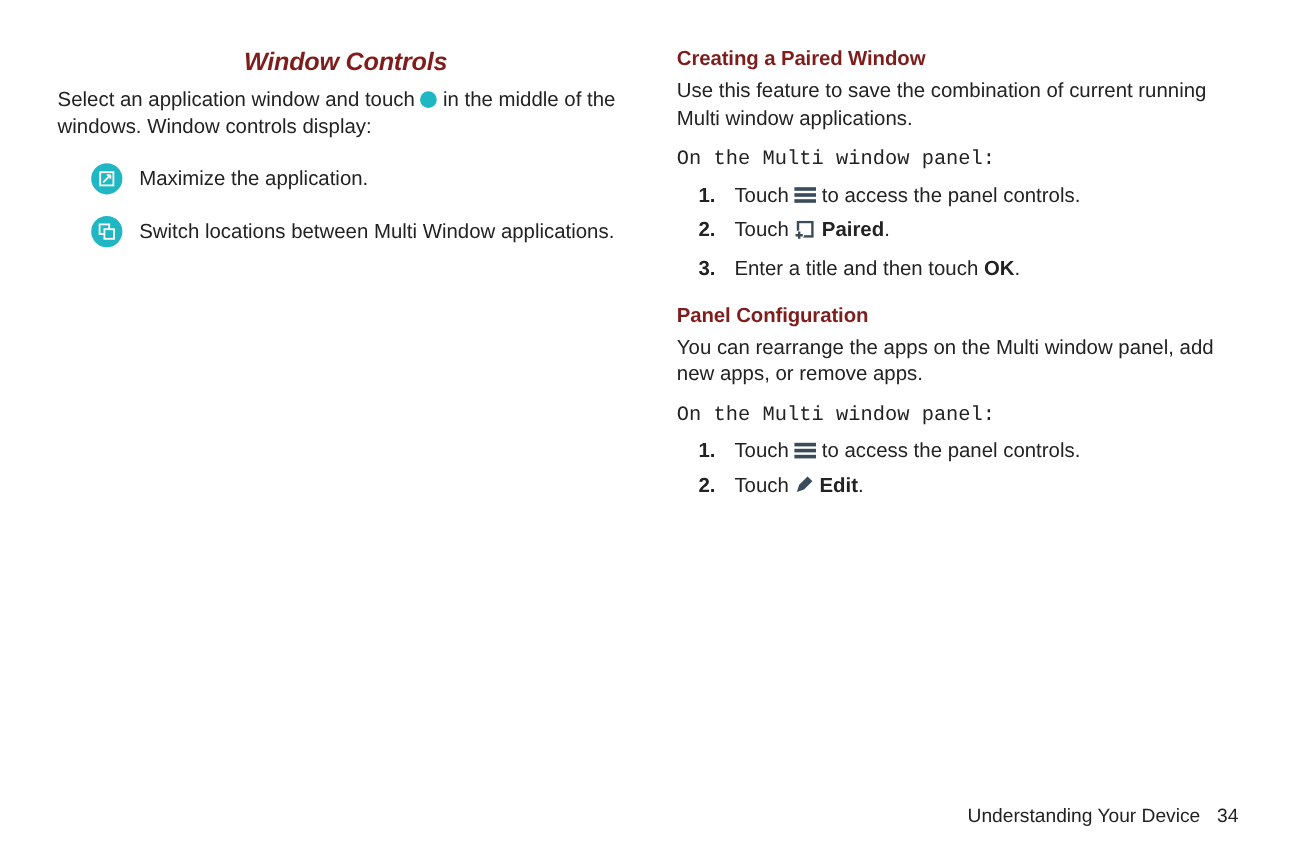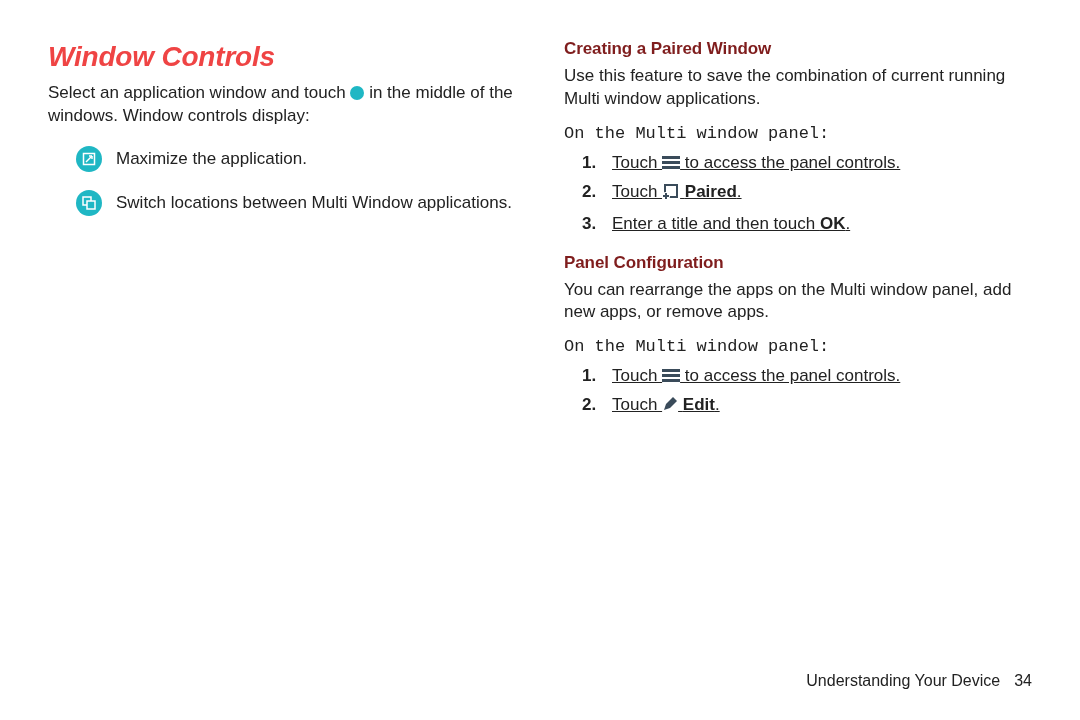--- a/index.html
+++ b/index.html
@@ -17,24 +17,25 @@
       display: flex;
       gap: 36px;
       padding: 38px 48px 0 48px;
     }
     .col { flex: 1; }
     .col-left { flex: 0 0 480px; }
     .col-right { flex: 1; }
     h2.section {
       font-style: italic;
       font-weight: bold;
-      color: #ef4444;
-      font-size: 28px;
+      color: #7f1d1d;
+      font-size: 21px;
       margin-bottom: 6px;
       letter-spacing: -0.2px;
+      text-align: center;
     }
     h3.subhead {
       font-weight: bold;
       color: #7f1d1d;
       font-size: 17px;
       margin-bottom: 4px;
       letter-spacing: -0.1px;
     }
     p.body { margin-bottom: 12px; }
     p.body-tight { margin-bottom: 6px; font-family: Liberation Mono, monospace; }
@@ -70,21 +71,20 @@
     ol.steps {
       list-style: none;
       counter-reset: step;
       margin: 4px 0 16px 0;
     }
     ol.steps li {
       counter-increment: step;
       padding-left: 48px;
       position: relative;
       margin-bottom: 6px;
-      text-decoration: underline;
     }
     ol.steps li::before {
       content: counter(step) ".";
       position: absolute;
       left: 18px;
       font-weight: bold;
     }
     .bold { font-weight: bold; }
     .icon-menu {
       display: inline-block;

